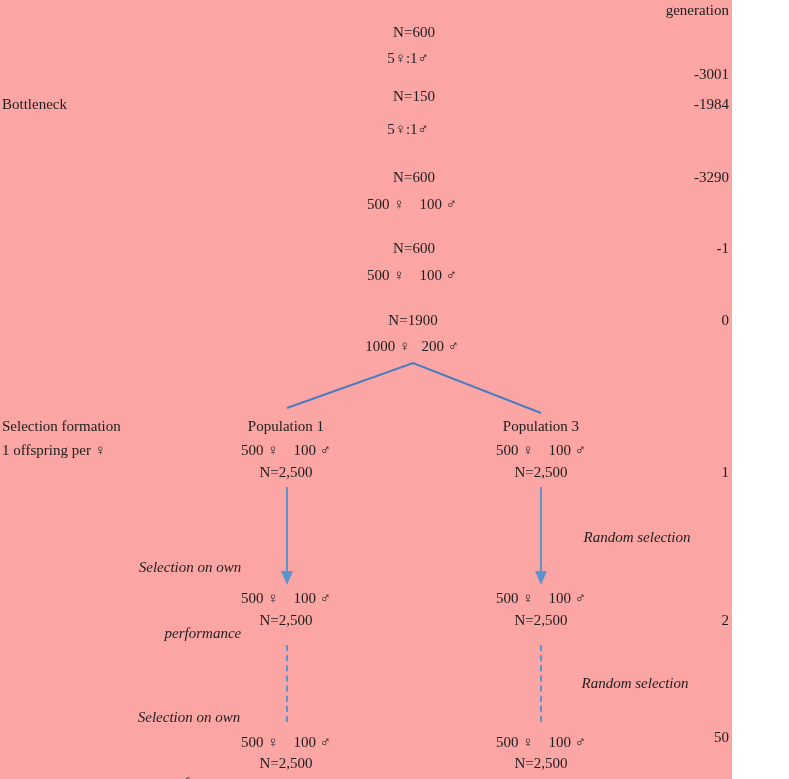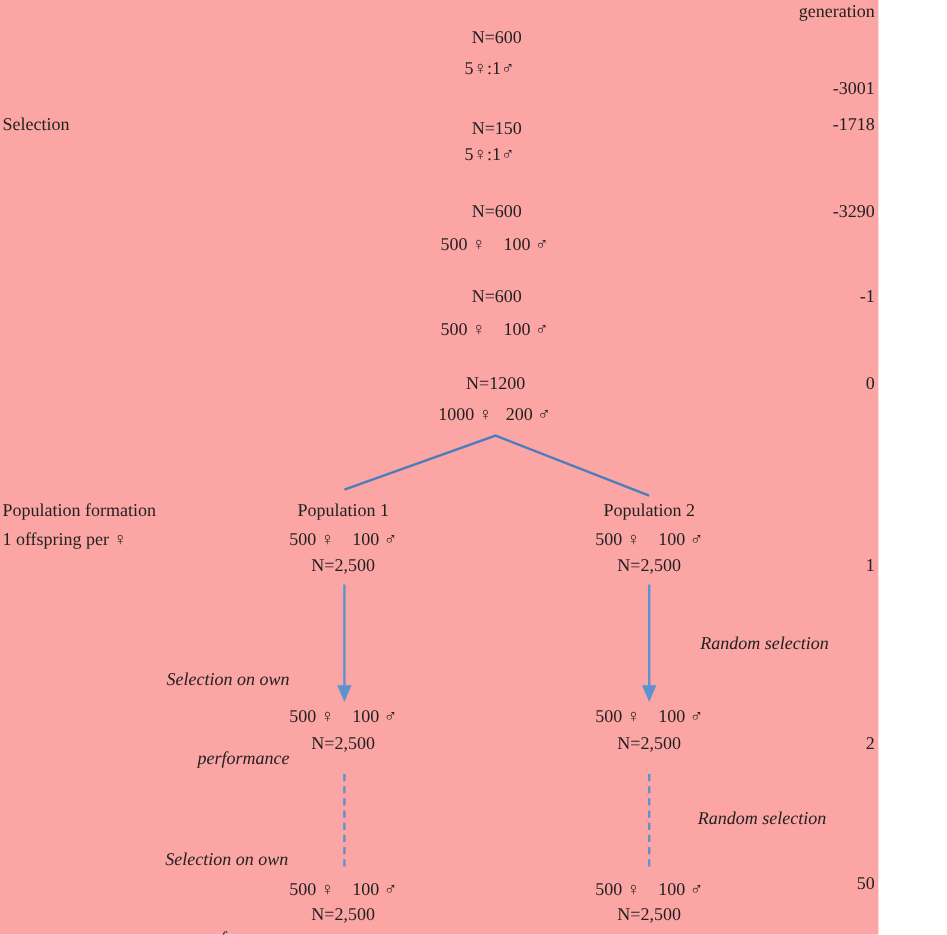--- a/index.html
+++ b/index.html
@@ -27,49 +27,49 @@
 <body>
 
 <div id="canvas">
 
   <div class="txt right" style="top:0px;">generation</div>
 
   <div class="txt center" style="left:414px;top:22px;">N=600</div>
   <div class="txt center" style="left:408px;top:48px;">5♀:1♂</div>
   <div class="txt right" style="top:22px;margin-top:42px;">-3001</div>
 
-  <div class="txt left" style="top:94px;">Selection</div>
-  <div class="txt center" style="left:414px;top:98px;">N=150</div>
+  <div class="txt left" style="top:94px;">Bottleneck</div>
+  <div class="txt center" style="left:414px;top:86px;">N=150</div>
   <div class="txt center" style="left:408px;top:119px;">5♀:1♂</div>
-  <div class="txt right" style="top:94px;">-1718</div>
+  <div class="txt right" style="top:94px;">-1984</div>
 
   <div class="txt center" style="left:414px;top:167px;">N=600</div>
   <div class="txt center" style="left:412px;top:194px;">500 ♀    100 ♂</div>
   <div class="txt right" style="top:167px;">-3290</div>
 
   <div class="txt center" style="left:414px;top:238px;">N=600</div>
   <div class="txt center" style="left:412px;top:265px;">500 ♀    100 ♂</div>
   <div class="txt right" style="top:238px;">-1</div>
 
-  <div class="txt center" style="left:413px;top:310px;">N=1200</div>
+  <div class="txt center" style="left:413px;top:310px;">N=1900</div>
   <div class="txt center" style="left:412px;top:336px;">1000 ♀   200 ♂</div>
   <div class="txt right" style="top:310px;">0</div>
 
   <svg style="left:280px;top:356px;" width="268" height="62" viewBox="0 0 268 62">
     <polyline points="7,52 133,7 261,57" fill="none" stroke-width="2" stroke="#4a7cc0"></polyline>
   </svg>
 
-  <div class="txt left" style="top:416px;">Population formation</div>
+  <div class="txt left" style="top:416px;">Selection formation</div>
   <div class="txt left" style="top:440px;">1 offspring per ♀</div>
 
   <div class="txt center" style="left:286px;top:416px;text-align:center;">Population 1</div>
   <div class="txt center" style="left:286px;top:440px;">500 ♀    100 ♂</div>
   <div class="txt center" style="left:286px;top:462px;">N=2,500</div>
 
-  <div class="txt center" style="left:541px;top:416px;">Population 2</div>
+  <div class="txt center" style="left:541px;top:416px;">Population 3</div>
   <div class="txt center" style="left:541px;top:440px;">500 ♀    100 ♂</div>
   <div class="txt center" style="left:541px;top:462px;">N=2,500</div>
 
   <div class="txt right" style="top:462px;">1</div>
 
   <svg style="left:278px;top:485px;" width="18" height="102" viewBox="0 0 18 102">
     <line x1="9" y1="2" x2="9" y2="87" stroke-width="2" stroke="#5b93cf"></line>
     <polygon points="3,86 15,86 9,100" fill="#5b93cf"></polygon>
   </svg>
   <svg style="left:532px;top:485px;" width="18" height="102" viewBox="0 0 18 102">

